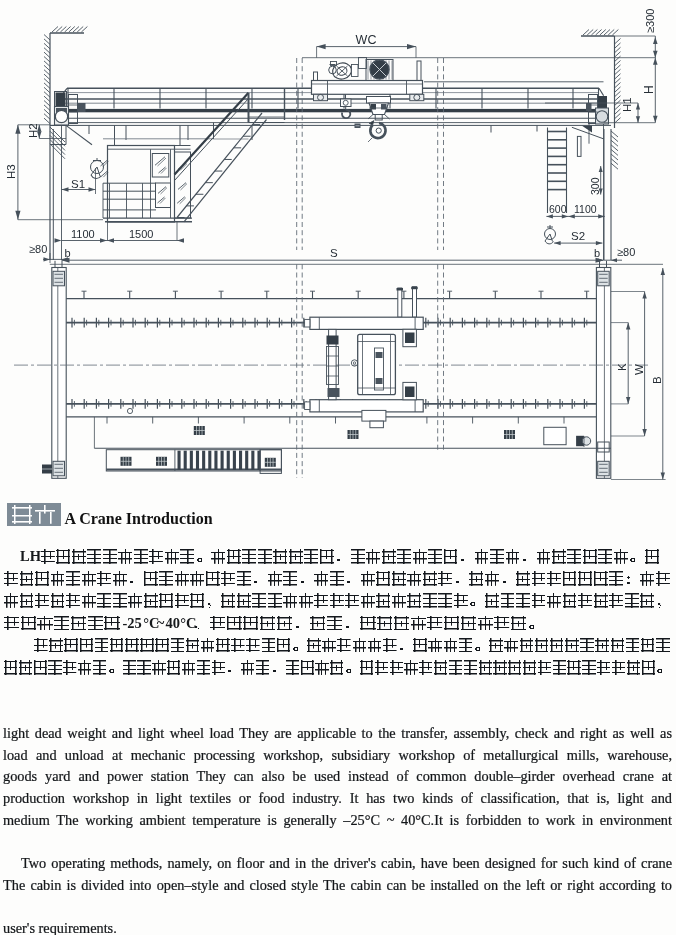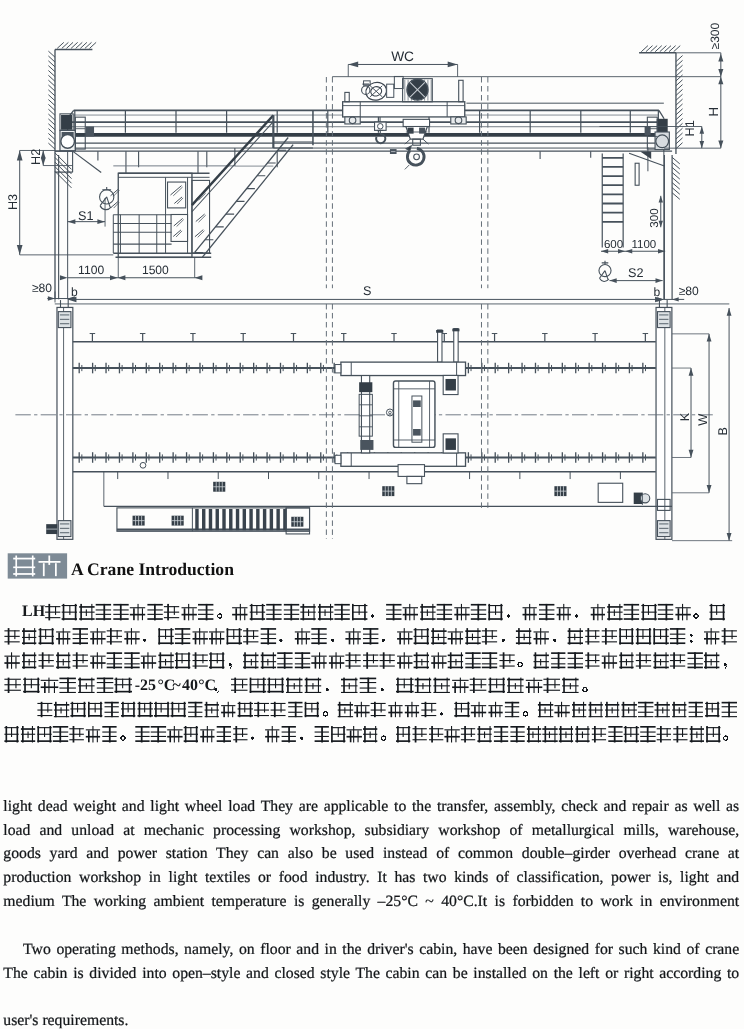--- a/index.html
+++ b/index.html
@@ -1,16 +1,16 @@
 <!DOCTYPE html>
 <html><head><meta charset="utf-8">
 <style>
 html,body{margin:0;padding:0;width:676px;height:935px;background:#fdfdfc;overflow:hidden}
 #page{position:relative;width:676px;height:935px;font-family:"Liberation Serif",serif}
-#dwg{position:absolute;left:0;top:12px}
+#dwg{position:absolute;left:0;top:0}
 #hbox{position:absolute;left:6.5px;top:503px;width:54.5px;height:22.8px;background:#7e8b96;display:flex;align-items:center;justify-content:center}
 #hbox i{width:20px;height:19px;margin:0 1.5px}
 #htitle{position:absolute;left:64.5px;top:510px;font-family:"Liberation Serif",serif;font-weight:bold;font-size:16px;color:#111}
 .cnl{position:absolute;height:16px;white-space:nowrap}
 .cnl i{display:inline-block;height:14.6px;vertical-align:top;background-repeat:no-repeat}
 .lat{display:inline-block;font-family:"Liberation Serif",serif;font-weight:bold;font-size:14.5px;color:#16191c;vertical-align:top;height:15px;line-height:15px;text-align:center}
 .c1{background-image:linear-gradient(#14181d,#14181d),linear-gradient(#14181d,#14181d),linear-gradient(#14181d,#14181d),linear-gradient(#14181d,#14181d),linear-gradient(#14181d,#14181d);background-size:100% 1.5px,100% 1.3px,100% 1.3px,100% 1.5px,1.6px 100%;background-position:0 0,0 4.6px,0 9.2px,0 100%,50% 0}
 .c2{background-image:linear-gradient(#14181d,#14181d),linear-gradient(#14181d,#14181d),linear-gradient(#14181d,#14181d),linear-gradient(#14181d,#14181d),linear-gradient(#14181d,#14181d),linear-gradient(#14181d,#14181d);background-size:1.5px 100%,1.5px 100%,100% 1.4px,100% 1.3px,100% 1.5px,1.3px 62%;background-position:6% 0,94% 0,0 8%,0 50%,0 96%,50% 20%}
 .c3{background-image:linear-gradient(#14181d,#14181d),linear-gradient(#14181d,#14181d),linear-gradient(#14181d,#14181d),linear-gradient(#14181d,#14181d),linear-gradient(#14181d,#14181d)
 ;background-size:1.6px 100%,100% 1.4px,100% 1.4px,1.4px 55%,100% 1.4px;background-position:22% 0,100% 12%,100% 52%,72% 28%,100% 90%}
@@ -730,20 +730,20 @@
       <i class="w1"></i>
       <i class="w2"></i>
     </div>
 <div id="htitle">A Crane Introduction</div>
 <div class="cnl" style="left:20px;top:549px"><span class="lat" style="width:21px">LH</span><i class="c3" style="width:13.90px;margin-right:1.6px"></i><i class="c2" style="width:13.90px;margin-right:1.6px"></i><i class="c4" style="width:13.90px;margin-right:1.6px"></i><i class="c1" style="width:13.90px;margin-right:1.6px"></i><i class="c1" style="width:13.90px;margin-right:1.6px"></i><i class="c5" style="width:13.90px;margin-right:1.6px"></i><i class="c1" style="width:13.90px;margin-right:1.6px"></i><i class="c3" style="width:13.90px;margin-right:1.6px"></i><i class="c5" style="width:13.90px;margin-right:1.6px"></i><i class="c1" style="width:13.90px;margin-right:1.6px"></i><i class="pj pp" style="width:13.90px;margin-right:1.6px"></i><i class="c5" style="width:13.90px;margin-right:1.6px"></i><i class="c2" style="width:13.90px;margin-right:1.6px"></i><i class="c1" style="width:13.90px;margin-right:1.6px"></i><i class="c1" style="width:13.90px;margin-right:1.6px"></i><i class="c4" style="width:13.90px;margin-right:1.6px"></i><i class="c4" style="width:13.90px;margin-right:1.6px"></i><i class="c1" style="width:13.90px;margin-right:1.6px"></i><i class="c2" style="width:13.90px;margin-right:1.6px"></i><i class="pd pp" style="width:13.90px;margin-right:1.6px"></i><i class="c1" style="width:13.90px;margin-right:1.6px"></i><i class="c5" style="width:13.90px;margin-right:1.6px"></i><i class="c4" style="width:13.90px;margin-right:1.6px"></i><i class="c1" style="width:13.90px;margin-right:1.6px"></i><i class="c5" style="width:13.90px;margin-right:1.6px"></i><i class="c1" style="width:13.90px;margin-right:1.6px"></i><i class="c2" style="width:13.90px;margin-right:1.6px"></i><i class="pd pp" style="width:13.90px;margin-right:1.6px"></i><i class="c5" style="width:13.90px;margin-right:1.6px"></i><i class="c1" style="width:13.90px;margin-right:1.6px"></i><i class="c5" style="width:13.90px;margin-right:1.6px"></i><i class="pd pp" style="width:13.90px;margin-right:1.6px"></i><i class="c5" style="width:13.90px;margin-right:1.6px"></i><i class="c4" style="width:13.90px;margin-right:1.6px"></i><i class="c1" style="width:13.90px;margin-right:1.6px"></i><i class="c2" style="width:13.90px;margin-right:1.6px"></i><i class="c1" style="width:13.90px;margin-right:1.6px"></i><i class="c5" style="width:13.90px;margin-right:1.6px"></i><i class="pj pp" style="width:13.90px;margin-right:1.6px"></i><i class="c2" style="width:13.90px;margin-right:1.6px"></i></div>
     <div class="cnl" style="left:4px;top:571.2px"><i class="c3" style="width:13.93px;margin-right:1.6px"></i><i class="c4" style="width:13.93px;margin-right:1.6px"></i><i class="c2" style="width:13.93px;margin-right:1.6px"></i><i class="c5" style="width:13.93px;margin-right:1.6px"></i><i class="c1" style="width:13.93px;margin-right:1.6px"></i><i class="c5" style="width:13.93px;margin-right:1.6px"></i><i class="c3" style="width:13.93px;margin-right:1.6px"></i><i class="c5" style="width:13.93px;margin-right:1.6px"></i><i class="pd pp" style="width:13.93px;margin-right:1.6px"></i><i class="c2" style="width:13.93px;margin-right:1.6px"></i><i class="c1" style="width:13.93px;margin-right:1.6px"></i><i class="c5" style="width:13.93px;margin-right:1.6px"></i><i class="c5" style="width:13.93px;margin-right:1.6px"></i><i class="c2" style="width:13.93px;margin-right:1.6px"></i><i class="c3" style="width:13.93px;margin-right:1.6px"></i><i class="c1" style="width:13.93px;margin-right:1.6px"></i><i class="pd pp" style="width:13.93px;margin-right:1.6px"></i><i class="c5" style="width:13.93px;margin-right:1.6px"></i><i class="c1" style="width:13.93px;margin-right:1.6px"></i><i class="pd pp" style="width:13.93px;margin-right:1.6px"></i><i class="c5" style="width:13.93px;margin-right:1.6px"></i><i class="c1" style="width:13.93px;margin-right:1.6px"></i><i class="pd pp" style="width:13.93px;margin-right:1.6px"></i><i class="c5" style="width:13.93px;margin-right:1.6px"></i><i class="c2" style="width:13.93px;margin-right:1.6px"></i><i class="c4" style="width:13.93px;margin-right:1.6px"></i><i class="c5" style="width:13.93px;margin-right:1.6px"></i><i class="c4" style="width:13.93px;margin-right:1.6px"></i><i class="c3" style="width:13.93px;margin-right:1.6px"></i><i class="pd pp" style="width:13.93px;margin-right:1.6px"></i><i class="c4" style="width:13.93px;margin-right:1.6px"></i><i class="c5" style="width:13.93px;margin-right:1.6px"></i><i class="pd pp" style="width:13.93px;margin-right:1.6px"></i><i class="c4" style="width:13.93px;margin-right:1.6px"></i><i class="c3" style="width:13.93px;margin-right:1.6px"></i><i class="c3" style="width:13.93px;margin-right:1.6px"></i><i class="c2" style="width:13.93px;margin-right:1.6px"></i><i class="c2" style="width:13.93px;margin-right:1.6px"></i><i class="c2" style="width:13.93px;margin-right:1.6px"></i><i class="c1" style="width:13.93px;margin-right:1.6px"></i><i class="ps pp" style="width:13.93px;margin-right:1.6px"></i><i class="c5" style="width:13.93px;margin-right:1.6px"></i><i class="c3" style="width:13.93px;margin-right:1.6px"></i></div>
     <div class="cnl" style="left:4px;top:593.4px"><i class="c5" style="width:13.93px;margin-right:1.6px"></i><i class="c4" style="width:13.93px;margin-right:1.6px"></i><i class="c3" style="width:13.93px;margin-right:1.6px"></i><i class="c4" style="width:13.93px;margin-right:1.6px"></i><i class="c3" style="width:13.93px;margin-right:1.6px"></i><i class="c5" style="width:13.93px;margin-right:1.6px"></i><i class="c1" style="width:13.93px;margin-right:1.6px"></i><i class="c1" style="width:13.93px;margin-right:1.6px"></i><i class="c5" style="width:13.93px;margin-right:1.6px"></i><i class="c4" style="width:13.93px;margin-right:1.6px"></i><i class="c2" style="width:13.93px;margin-right:1.6px"></i><i class="c3" style="width:13.93px;margin-right:1.6px"></i><i class="c2" style="width:13.93px;margin-right:1.6px"></i><i class="pc pp" style="width:13.93px;margin-right:1.6px"></i><i class="c4" style="width:13.93px;margin-right:1.6px"></i><i class="c4" style="width:13.93px;margin-right:1.6px"></i><i class="c1" style="width:13.93px;margin-right:1.6px"></i><i class="c1" style="width:13.93px;margin-right:1.6px"></i><i class="c5" style="width:13.93px;margin-right:1.6px"></i><i class="c5" style="width:13.93px;margin-right:1.6px"></i><i class="c3" style="width:13.93px;margin-right:1.6px"></i><i class="c3" style="width:13.93px;margin-right:1.6px"></i><i class="c3" style="width:13.93px;margin-right:1.6px"></i><i class="c5" style="width:13.93px;margin-right:1.6px"></i><i class="c4" style="width:13.93px;margin-right:1.6px"></i><i class="c5" style="width:13.93px;margin-right:1.6px"></i><i class="c4" style="width:13.93px;margin-right:1.6px"></i><i class="c1" style="width:13.93px;margin-right:1.6px"></i><i class="c1" style="width:13.93px;margin-right:1.6px"></i><i class="c3" style="width:13.93px;margin-right:1.6px"></i><i class="pj pp" style="width:13.93px;margin-right:1.6px"></i><i class="c4" style="width:13.93px;margin-right:1.6px"></i><i class="c1" style="width:13.93px;margin-right:1.6px"></i><i class="c1" style="width:13.93px;margin-right:1.6px"></i><i class="c3" style="width:13.93px;margin-right:1.6px"></i><i class="c5" style="width:13.93px;margin-right:1.6px"></i><i class="c4" style="width:13.93px;margin-right:1.6px"></i><i class="c3" style="width:13.93px;margin-right:1.6px"></i><i class="c4" style="width:13.93px;margin-right:1.6px"></i><i class="c3" style="width:13.93px;margin-right:1.6px"></i><i class="c1" style="width:13.93px;margin-right:1.6px"></i><i class="c4" style="width:13.93px;margin-right:1.6px"></i><i class="pc pp" style="width:13.93px;margin-right:1.6px"></i></div>
     <div class="cnl" style="left:4px;top:615.6px"><i class="c3" style="width:15.15px;margin-right:1.6px"></i><i class="c2" style="width:15.15px;margin-right:1.6px"></i><i class="c5" style="width:15.15px;margin-right:1.6px"></i><i class="c1" style="width:15.15px;margin-right:1.6px"></i><i class="c4" style="width:15.15px;margin-right:1.6px"></i><i class="c1" style="width:15.15px;margin-right:1.6px"></i><i class="c2" style="width:15.15px;margin-right:1.6px"></i><span class="lat" style="width:22px">-25</span><span class="lat" style="width:13px">°C</span><span class="lat" style="width:9px">~</span><span class="lat" style="width:15px">40</span><span class="lat" style="width:13px">°C</span><i class="pc pp" style="width:15.15px;margin-right:1.6px"></i><i class="c3" style="width:15.15px;margin-right:1.6px"></i><i class="c2" style="width:15.15px;margin-right:1.6px"></i><i class="c2" style="width:15.15px;margin-right:1.6px"></i><i class="c4" style="width:15.15px;margin-right:1.6px"></i><i class="c4" style="width:15.15px;margin-right:1.6px"></i><i class="pd pp" style="width:15.15px;margin-right:1.6px"></i><i class="c4" style="width:15.15px;margin-right:1.6px"></i><i class="c1" style="width:15.15px;margin-right:1.6px"></i><i class="pd pp" style="width:15.15px;margin-right:1.6px"></i><i class="c2" style="width:15.15px;margin-right:1.6px"></i><i class="c4" style="width:15.15px;margin-right:1.6px"></i><i class="c4" style="width:15.15px;margin-right:1.6px"></i><i class="c5" style="width:15.15px;margin-right:1.6px"></i><i class="c3" style="width:15.15px;margin-right:1.6px"></i><i class="c2" style="width:15.15px;margin-right:1.6px"></i><i class="c4" style="width:15.15px;margin-right:1.6px"></i><i class="c5" style="width:15.15px;margin-right:1.6px"></i><i class="c3" style="width:15.15px;margin-right:1.6px"></i><i class="c4" style="width:15.15px;margin-right:1.6px"></i><i class="pj pp" style="width:15.15px;margin-right:1.6px"></i></div>
     <div class="cnl" style="left:34px;top:637.8px"><i class="c3" style="width:13.59px;margin-right:1.6px"></i><i class="c4" style="width:13.59px;margin-right:1.6px"></i><i class="c2" style="width:13.59px;margin-right:1.6px"></i><i class="c2" style="width:13.59px;margin-right:1.6px"></i><i class="c1" style="width:13.59px;margin-right:1.6px"></i><i class="c2" style="width:13.59px;margin-right:1.6px"></i><i class="c2" style="width:13.59px;margin-right:1.6px"></i><i class="c2" style="width:13.59px;margin-right:1.6px"></i><i class="c2" style="width:13.59px;margin-right:1.6px"></i><i class="c1" style="width:13.59px;margin-right:1.6px"></i><i class="c4" style="width:13.59px;margin-right:1.6px"></i><i class="c5" style="width:13.59px;margin-right:1.6px"></i><i class="c2" style="width:13.59px;margin-right:1.6px"></i><i class="c3" style="width:13.59px;margin-right:1.6px"></i><i class="c3" style="width:13.59px;margin-right:1.6px"></i><i class="c1" style="width:13.59px;margin-right:1.6px"></i><i class="c2" style="width:13.59px;margin-right:1.6px"></i><i class="pj pp" style="width:13.59px;margin-right:1.6px"></i><i class="c4" style="width:13.59px;margin-right:1.6px"></i><i class="c5" style="width:13.59px;margin-right:1.6px"></i><i class="c3" style="width:13.59px;margin-right:1.6px"></i><i class="c5" style="width:13.59px;margin-right:1.6px"></i><i class="c5" style="width:13.59px;margin-right:1.6px"></i><i class="c3" style="width:13.59px;margin-right:1.6px"></i><i class="pd pp" style="width:13.59px;margin-right:1.6px"></i><i class="c2" style="width:13.59px;margin-right:1.6px"></i><i class="c5" style="width:13.59px;margin-right:1.6px"></i><i class="c5" style="width:13.59px;margin-right:1.6px"></i><i class="c1" style="width:13.59px;margin-right:1.6px"></i><i class="pj pp" style="width:13.59px;margin-right:1.6px"></i><i class="c4" style="width:13.59px;margin-right:1.6px"></i><i class="c5" style="width:13.59px;margin-right:1.6px"></i><i class="c4" style="width:13.59px;margin-right:1.6px"></i><i class="c4" style="width:13.59px;margin-right:1.6px"></i><i class="c4" style="width:13.59px;margin-right:1.6px"></i><i class="c4" style="width:13.59px;margin-right:1.6px"></i><i class="c1" style="width:13.59px;margin-right:1.6px"></i><i class="c4" style="width:13.59px;margin-right:1.6px"></i><i class="c4" style="width:13.59px;margin-right:1.6px"></i><i class="c1" style="width:13.59px;margin-right:1.6px"></i><i class="c2" style="width:13.59px;margin-right:1.6px"></i><i class="c1" style="width:13.59px;margin-right:1.6px"></i></div>
     <div class="cnl" style="left:4px;top:660px"><i class="c2" style="width:13.24px;margin-right:1.6px"></i><i class="c4" style="width:13.24px;margin-right:1.6px"></i><i class="c2" style="width:13.24px;margin-right:1.6px"></i><i class="c1" style="width:13.24px;margin-right:1.6px"></i><i class="c3" style="width:13.24px;margin-right:1.6px"></i><i class="c5" style="width:13.24px;margin-right:1.6px"></i><i class="c1" style="width:13.24px;margin-right:1.6px"></i><i class="pj pp" style="width:13.24px;margin-right:1.6px"></i><i class="c1" style="width:13.24px;margin-right:1.6px"></i><i class="c1" style="width:13.24px;margin-right:1.6px"></i><i class="c5" style="width:13.24px;margin-right:1.6px"></i><i class="c2" style="width:13.24px;margin-right:1.6px"></i><i class="c5" style="width:13.24px;margin-right:1.6px"></i><i class="c1" style="width:13.24px;margin-right:1.6px"></i><i class="c3" style="width:13.24px;margin-right:1.6px"></i><i class="pd pp" style="width:13.24px;margin-right:1.6px"></i><i class="c5" style="width:13.24px;margin-right:1.6px"></i><i class="c1" style="width:13.24px;margin-right:1.6px"></i><i class="pd pp" style="width:13.24px;margin-right:1.6px"></i><i class="c1" style="width:13.24px;margin-right:1.6px"></i><i class="c2" style="width:13.24px;margin-right:1.6px"></i><i class="c5" style="width:13.24px;margin-right:1.6px"></i><i class="c4" style="width:13.24px;margin-right:1.6px"></i><i class="pj pp" style="width:13.24px;margin-right:1.6px"></i><i class="c2" style="width:13.24px;margin-right:1.6px"></i><i class="c3" style="width:13.24px;margin-right:1.6px"></i><i class="c3" style="width:13.24px;margin-right:1.6px"></i><i class="c5" style="width:13.24px;margin-right:1.6px"></i><i class="c3" style="width:13.24px;margin-right:1.6px"></i><i class="c4" style="width:13.24px;margin-right:1.6px"></i><i class="c1" style="width:13.24px;margin-right:1.6px"></i><i class="c1" style="width:13.24px;margin-right:1.6px"></i><i class="c4" style="width:13.24px;margin-right:1.6px"></i><i class="c4" style="width:13.24px;margin-right:1.6px"></i><i class="c4" style="width:13.24px;margin-right:1.6px"></i><i class="c4" style="width:13.24px;margin-right:1.6px"></i><i class="c3" style="width:13.24px;margin-right:1.6px"></i><i class="c1" style="width:13.24px;margin-right:1.6px"></i><i class="c2" style="width:13.24px;margin-right:1.6px"></i><i class="c1" style="width:13.24px;margin-right:1.6px"></i><i class="c3" style="width:13.24px;margin-right:1.6px"></i><i class="c3" style="width:13.24px;margin-right:1.6px"></i><i class="c4" style="width:13.24px;margin-right:1.6px"></i><i class="c2" style="width:13.24px;margin-right:1.6px"></i><i class="pj pp" style="width:13.24px;margin-right:1.6px"></i></div>
-    <div class="enl jl" style="top:723.0px">light dead weight and light wheel load They are applicable to the transfer, assembly, check and repair as well as</div>
+    <div class="enl jl" style="top:723.0px">light dead weight and light wheel load They are applicable to the transfer, assembly, check and right as well as</div>
     <div class="enl jl" style="top:744.7px">load and unload at mechanic processing workshop, subsidiary workshop of metallurgical mills, warehouse,</div>
     <div class="enl jl" style="top:766.4px">goods yard and power station They can also be used instead of common double–girder overhead crane at</div>
-    <div class="enl jl" style="top:788.1px">production workshop in light textiles or food industry. It has two kinds of classification, power is, light and</div>
+    <div class="enl jl" style="top:788.1px">production workshop in light textiles or food industry. It has two kinds of classification, that is, light and</div>
     <div class="enl jl" style="top:809.8px">medium The working ambient temperature is generally –25°C ~ 40°C.It is forbidden to work in environment</div>
     <div class="enl jl" style="top:874.9px">The cabin is divided into open–style and closed style The cabin can be installed on the left or right according to</div>
     <div class="enl jl" style="text-indent:18px;top:853.2px">Two operating methods, namely, on floor and in the driver's cabin, have been designed for such kind of crane</div>
     <div class="enl" style="top:918.3px">user's requirements.</div>
 </div>
 </body></html>

